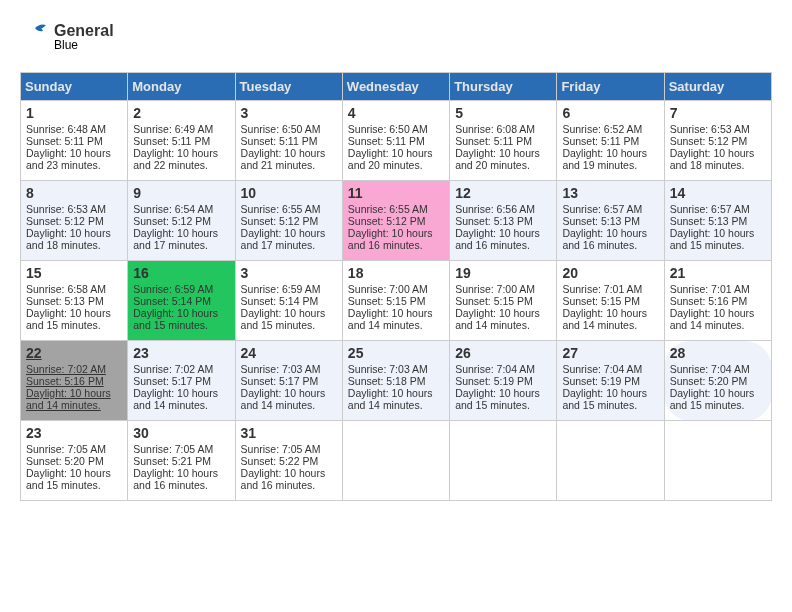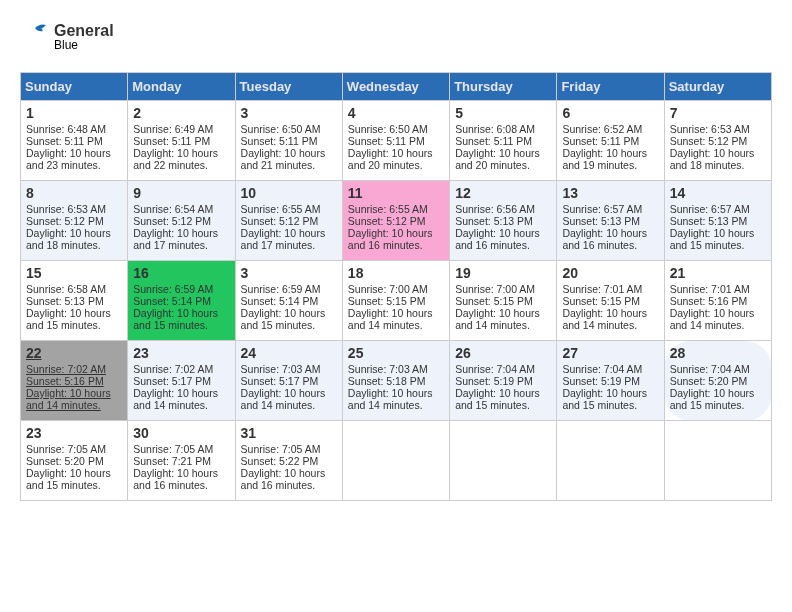--- a/index.html
+++ b/index.html
@@ -287,21 +287,21 @@
       <tr>
         <td style="background-color: rgb(255, 255, 255);">
           <span class="day-num">23</span>
           <div>Sunrise: 7:05 AM</div>
           <div>Sunset: 5:20 PM</div>
           <div>Daylight: 10 hours and 15 minutes.</div>
         </td>
         <td style="background-color: rgb(255, 255, 255);">
           <span class="day-num">30</span>
           <div>Sunrise: 7:05 AM</div>
-          <div>Sunset: 7:21 PM</div>
+          <div>Sunset: 5:21 PM</div>
           <div>Daylight: 10 hours and 16 minutes.</div>
         </td>
         <td style="background-color: rgb(255, 255, 255);">
           <span class="day-num">31</span>
           <div>Sunrise: 7:05 AM</div>
           <div>Sunset: 5:22 PM</div>
           <div>Daylight: 10 hours and 16 minutes.</div>
         </td>
         <td class="empty"></td>
         <td class="empty"></td>

